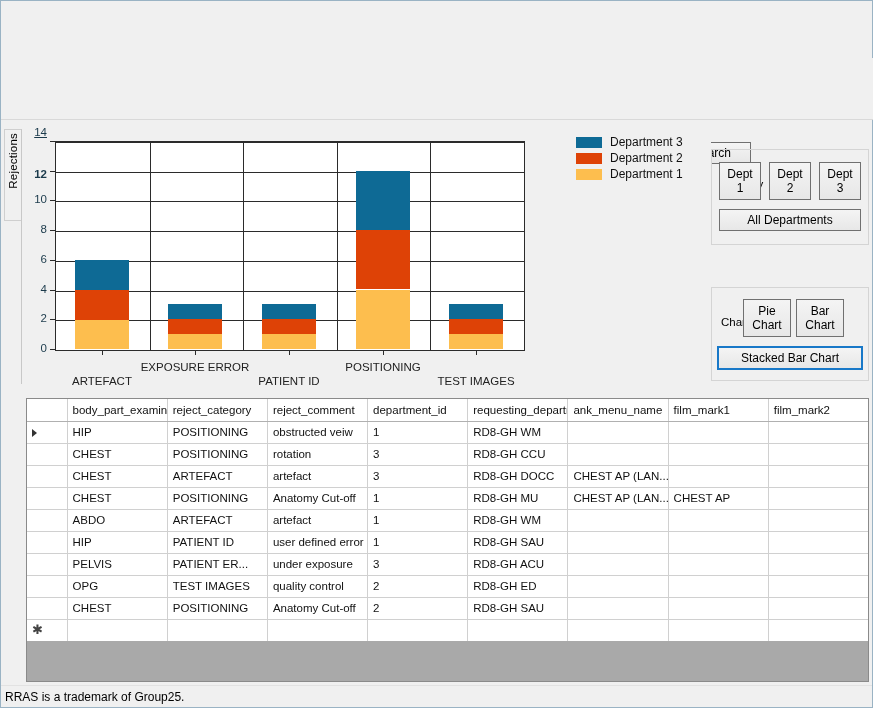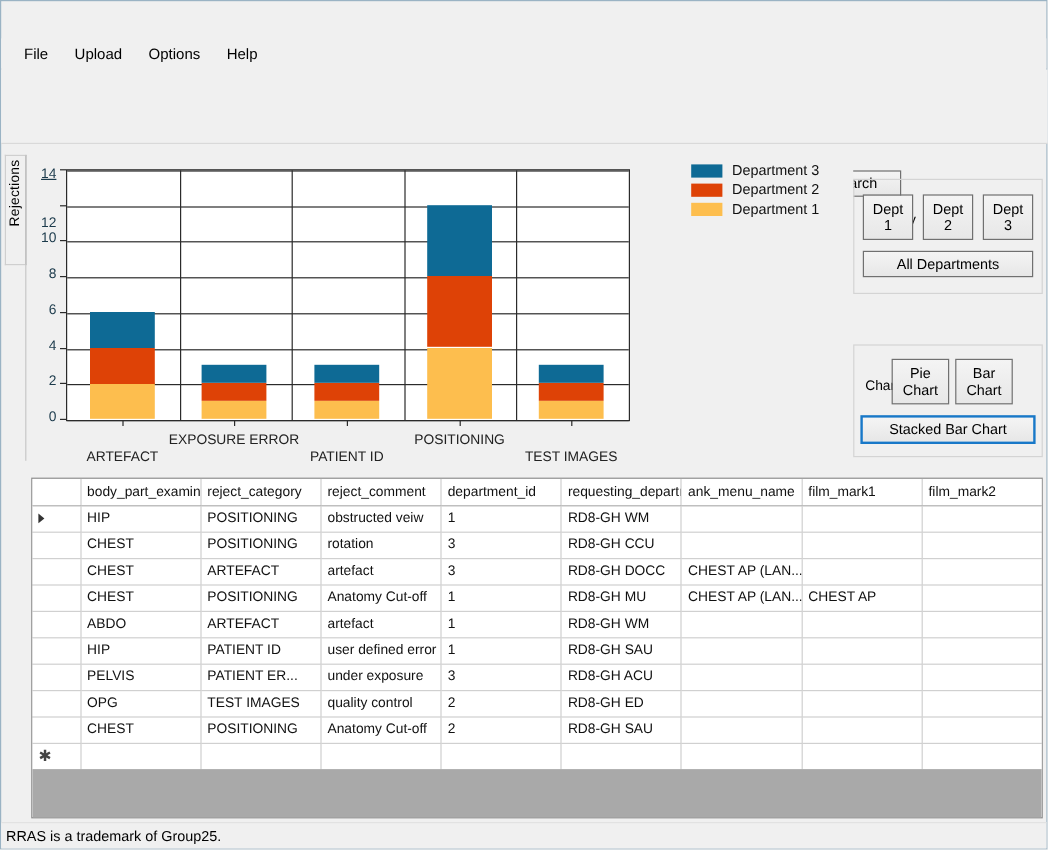--- a/index.html
+++ b/index.html
@@ -200,26 +200,20 @@
     border-top:1px solid #e2e2e2;
   }
   .statusbar span{font-size:12px;color:#000;}
 </style>
 </head>
 <body>
 
 <div id="app">
 
 
-  <div class="menubar">
-    <div class="menuitem">File</div>
-    <div class="menuitem">Upload</div>
-    <div class="menuitem">Options</div>
-    <div class="menuitem">Help</div>
-  </div>
 
   <div class="searchpanel">
 
     <div class="fld-label" style="left:84px;top:75px;width:82px;">Department</div>
     <input class="txtbox" type="text" style="left: 172px; top: 69px; width: 100px; height: 20px; padding: 0px 4px; font-size: 12px; font-family: &quot;Liberation Sans&quot;, sans-serif;" value="">
 
     <div class="fld-label" style="left:84px;top:100px;width:82px;">Anatomy</div>
     <input class="txtbox" type="text" style="left: 172px; top: 94px; width: 100px; height: 20px; padding: 0px 4px; font-size: 12px; font-family: &quot;Liberation Sans&quot;, sans-serif;" value="">
 
     <div class="fld-label" style="left:254px;top:75px;width:76px;">Start Date</div>
@@ -275,23 +269,23 @@
         <div class="ytick" style="top: 190.286px; left: -6px; width: 30px;">2</div>
         <div class="ytickmark" style="left: 27px; top: 196px;"></div>
         <div class="ytick" style="top: 160.571px; left: -6px; width: 30px;">4</div>
         <div class="ytickmark" style="left: 27px; top: 167px;"></div>
         <div class="ytick" style="top: 130.857px; left: -6px; width: 30px;">6</div>
         <div class="ytickmark" style="left: 27px; top: 137px;"></div>
         <div class="ytick" style="top: 101.143px; left: -6px; width: 30px;">8</div>
         <div class="ytickmark" style="left: 27px; top: 107px;"></div>
         <div class="ytick" style="top: 71.4286px; left: -6px; width: 30px;">10</div>
         <div class="ytickmark" style="left: 27px; top: 77px;"></div>
-        <div class="ytick" style="top: 58px; left: -6px; width: 30px;">12</div>
+        <div class="ytick" style="top: 46px; left: -6px; width: 30px; font-weight: bold;">12</div>
         <div class="ytickmark" style="left: 27px; top: 48px;"></div>
-        <div class="ytick" style="top: 17px; left: -6px; width: 30px; text-decoration: underline;">14</div>
+        <div class="ytick" style="top: 4px; left: -6px; width: 30px; text-decoration: underline;">14</div>
         <div class="ytickmark" style="left: 27px; top: 18px;"></div>
       </div>
 
     <div id="bars">
         <div class="bar-seg" style="left: 52px; top: 196px; width: 54px; height: 30px; background: rgb(253, 190, 78);"></div>
         <div class="bar-seg" style="left: 52px; top: 167px; width: 54px; height: 30px; background: rgb(222, 66, 6);"></div>
         <div class="bar-seg" style="left: 52px; top: 137px; width: 54px; height: 30px; background: rgb(14, 106, 149);"></div>
         <div class="xtickmark" style="left: 79px; top: 227px;"></div>
         <div class="bar-seg" style="left: 145px; top: 211px; width: 54px; height: 15px; background: rgb(253, 190, 78);"></div>
         <div class="bar-seg" style="left: 145px; top: 196px; width: 54px; height: 15px; background: rgb(222, 66, 6);"></div>

